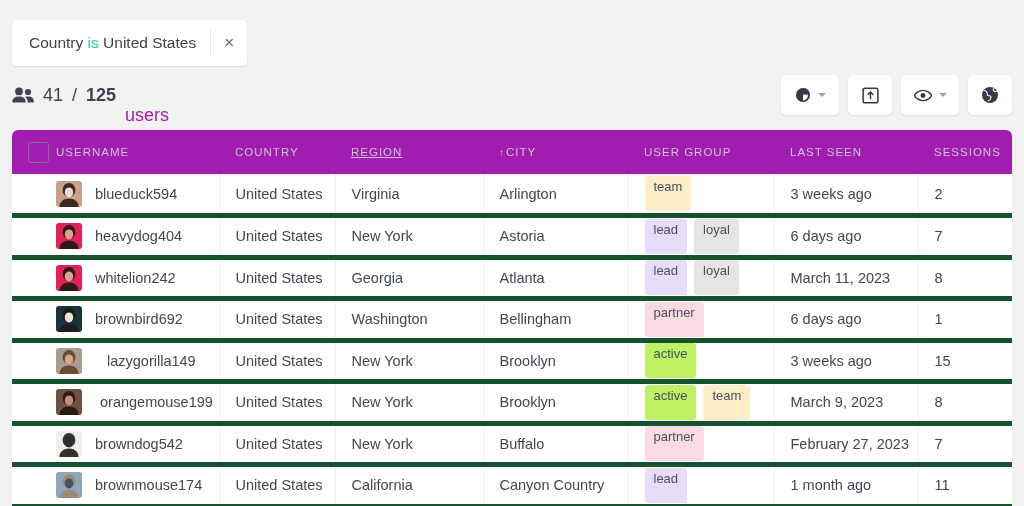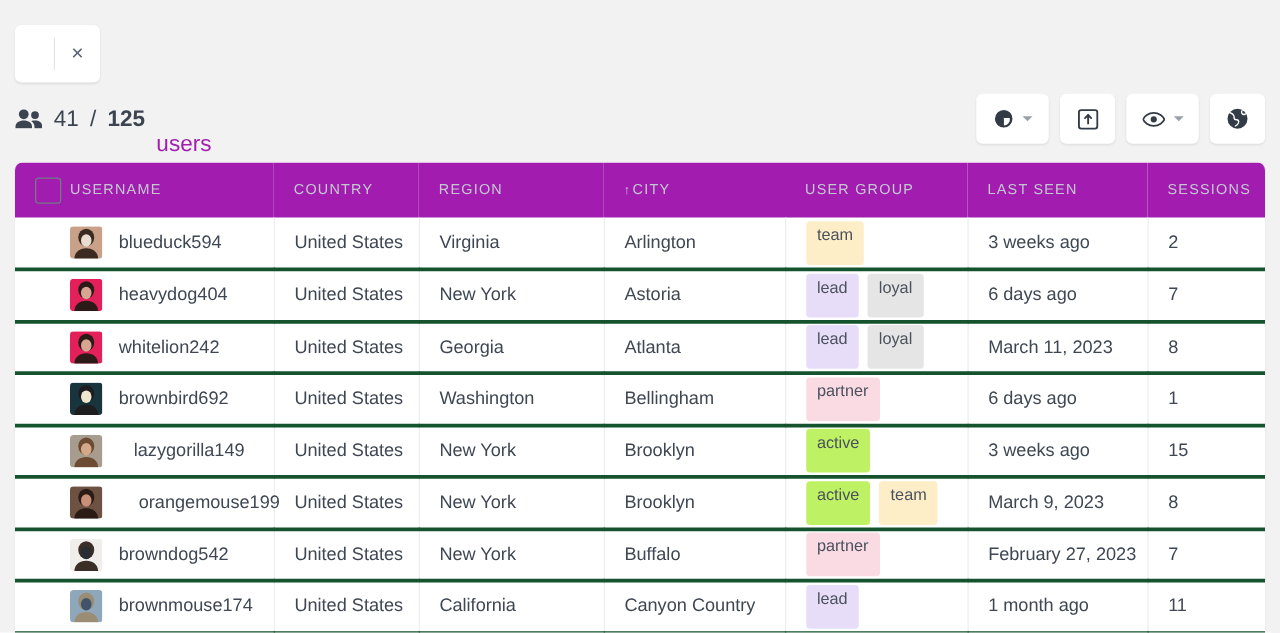--- a/index.html
+++ b/index.html
@@ -155,38 +155,38 @@
     font-size: 11.5px;
     font-weight: normal;
     letter-spacing: 1.0px;
     text-align: left;
     padding: 0 0 0 16px;
     vertical-align: middle;
   }
   th.col-check { width: 44px; padding-left: 16px; }
   th.col-user { width: 163px; padding-left: 0; }
   th.col-country { width: 116px; }
-  th.col-region { width: 148px; }
+  th.col-region { width: 148px; text-decoration: underline; }
   th.col-city { width: 145px; }
   th.col-group { width: 146px; }
   th.col-seen { width: 144px; }
   th.col-sessions { width: 94px; }
 
   .hdr-check {
     width: 21px;
     height: 21px;
     border: 1px solid #717a88;
     border-radius: 3px;
     display: block;
     background: transparent;
     cursor: pointer;
   }
   .sort-arrow { margin-right: 1px; font-size: 10px; }
 
-  tbody tr { height: 41.5px; border-bottom: 3px solid #14532d; }
+  tbody tr { height: 41.5px; border-bottom: 5px solid #14532d; }
   tbody td {
     font-size: 14.5px;
     color: #3f4753;
     padding: 0 0 0 16px;
     vertical-align: middle;
     border-right: 1px solid #edeef0;
   }
   tbody td:last-child { border-right: none; }
   td.cell-check { border-right: none; padding-left: 16px; }
   td.cell-user { padding-left: 0; }
@@ -221,20 +221,21 @@
   .tag-loyal   { background: #e5e5e5; }
   .tag-partner { background: #fadbe4; }
   .tag-active  { background: #bef264; }
 </style>
 </head>
 <body>
 
 <div class="filter-bar">
 
   <div class="filter-chip">
+    <span class="chip-text"><span>Country</span> <span class="chip-op">is</span> <span>United States</span></span>
     <span class="chip-divider"></span>
     <button class="chip-close">×</button>
   </div>
 </div>
 
 <div class="stats-row">
   <div class="user-count">
     <svg class="users-icon" width="22" height="16" viewBox="0 0 22 16">
       <circle cx="7" cy="4.4" r="3.9" fill="#3c4451"></circle>
       <circle cx="16" cy="5" r="3.1" fill="#3c4451"></circle>
@@ -446,21 +447,21 @@
           <td class="cell-user">
             <div class="user-cell">
               <span class="avatar">
                 <svg width="26" height="26" viewBox="0 0 26 26">
                   <rect width="26" height="26" fill="#6d5244"></rect>
                   <ellipse cx="13" cy="9" rx="6.4" ry="7" fill="#2a1b14"></ellipse>
                   <ellipse cx="13" cy="11.4" rx="4.2" ry="5" fill="#c89078"></ellipse>
                   <path d="M3.5 26c0-5.3 4.3-8.4 9.5-8.4s9.5 3.1 9.5 8.4z" fill="#2a1b14"></path>
                 </svg>
               </span>
-              <span style="margin-left:29px">orangemouse199</span>
+              <span style="margin-left:18px">orangemouse199</span>
             </div>
           </td>
           <td><span>United States</span></td>
           <td><span>New York</span></td>
           <td><span>Brooklyn</span></td>
           <td>
             <div class="tags">
               <span class="tag tag-active">active</span>
               <span class="tag tag-team">team</span>
             </div>

